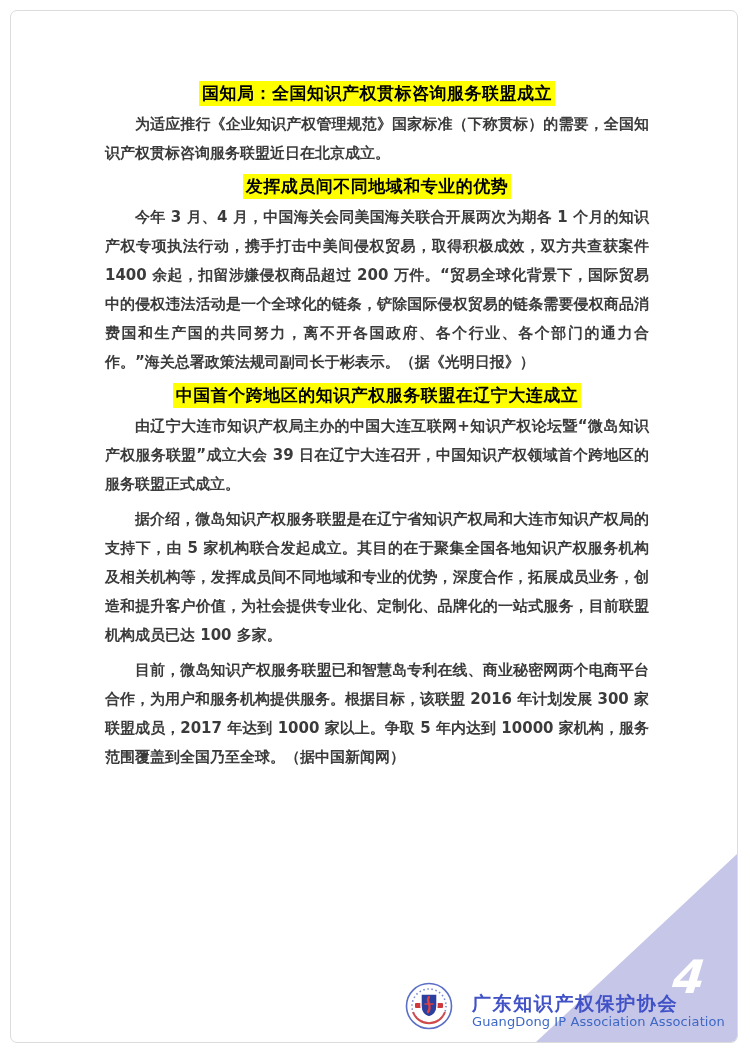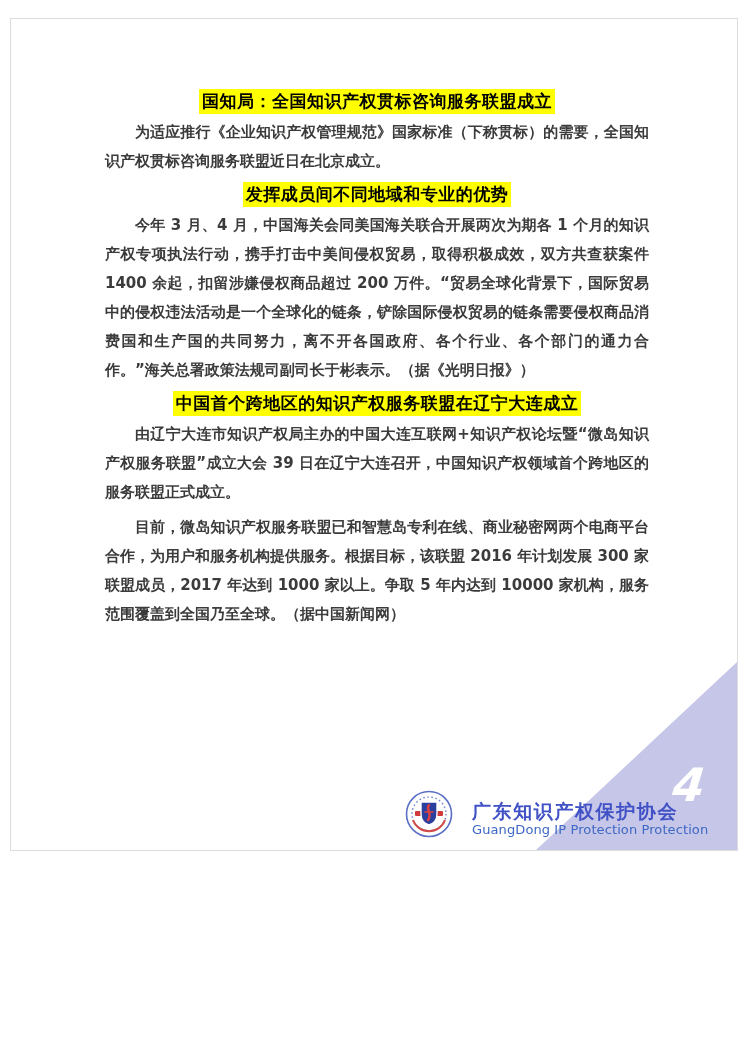--- a/index.html
+++ b/index.html
@@ -6,27 +6,26 @@
   body {
     width: 750px; height: 1054px;
     position: relative;
     background: #ffffff;
     font-family: "DejaVu Sans", "Liberation Sans", sans-serif;
     overflow: hidden;
   }
   .page {
     position: absolute;
     left: 10px; top: 10px;
-    width: 728px; height: 833px;
+    width: 728px; height: 1033px;
     border: 1px solid var(--page_border, #dcdcdc);
-    border-radius: 0;
+    border-radius: 7px;
     box-sizing: border-box;
     background: #ffffff;
     overflow: hidden;
-    margin-top: 8px;
   }
   .content {
     position: absolute;
     left: 0; top: 0; right: 0;
     padding: 70px 88px 0 94px;
     box-sizing: border-box;
   }
   .section-title-row {
     text-align: center;
     margin: 6px 0 4px 0;
@@ -115,37 +114,38 @@
         <span class="hl">发挥成员间不同地域和专业的优势</span>
       </div>
       <p class="body-par">今年 3 月、4 月，中国海关会同美国海关联合开展两次为期各 1 个月的知识产权专项执法行动，携手打击中美间侵权贸易，取得积极成效，双方共查获案件 1400 余起，扣留涉嫌侵权商品超过 200 万件。“贸易全球化背景下，国际贸易中的侵权违法活动是一个全球化的链条，铲除国际侵权贸易的链条需要侵权商品消费国和生产国的共同努力，离不开各国政府、各个行业、各个部门的通力合作。”海关总署政策法规司副司长于彬表示。（据《光明日报》）</p>
     </div>
 
     <div>
       <div class="section-title-row">
         <span class="hl">中国首个跨地区的知识产权服务联盟在辽宁大连成立</span>
       </div>
       <p class="body-par">由辽宁大连市知识产权局主办的中国大连互联网+知识产权论坛暨“微岛知识产权服务联盟”成立大会 39 日在辽宁大连召开，中国知识产权领域首个跨地区的服务联盟正式成立。</p>
+      <p class="body-par">据介绍，微岛知识产权服务联盟是在辽宁省知识产权局和大连市知识产权局的支持下，由 5 家机构联合发起成立。其目的在于聚集全国各地知识产权服务机构及相关机构等，发挥成员间不同地域和专业的优势，深度合作，拓展成员业务，创造和提升客户价值，为社会提供专业化、定制化、品牌化的一站式服务，目前联盟机构成员已达 100 多家。</p>
       <p class="body-par">目前，微岛知识产权服务联盟已和智慧岛专利在线、商业秘密网两个电商平台合作，为用户和服务机构提供服务。根据目标，该联盟 2016 年计划发展 300 家联盟成员，2017 年达到 1000 家以上。争取 5 年内达到 10000 家机构，服务范围覆盖到全国乃至全球。（据中国新闻网）</p>
     </div>
 
   </div>
 
   <div class="corner-ribbon"></div>
   <div class="page-number">4</div>
 
   <div class="footer-brand">
     <svg class="emblem" viewBox="0 0 48 48">
       <circle cx="24" cy="24" r="22.5" fill="#ffffff" stroke="#5a6fc5" stroke-width="1.6"></circle>
       <circle cx="24" cy="24" r="17" fill="none" stroke="#7a8ad0" stroke-width="1.6" stroke-dasharray="1.5,2.6"></circle>
       <path d="M8,30 a17,17 0 0 0 32,0" fill="none" stroke="#d04a4a" stroke-width="2"></path>
       <rect x="10" y="21" width="28" height="5" fill="#d03a3a" rx="1"></rect>
       <path d="M16,12 h16 v12 q0,8.5 -8,11 q-8,-2.5 -8,-11 z" fill="#2b3f9e" stroke="#ffffff" stroke-width="1.4"></path>
       <path d="M24,15 c-4,4 4,8 -1,15" fill="none" stroke="#e04040" stroke-width="2.4" stroke-linecap="round"></path>
       <path d="M20,22 h8" fill="none" stroke="#e04040" stroke-width="1.6" stroke-linecap="round"></path>
     </svg>
     <div class="brand-text">
       <span class="org-cn">广东知识产权保护协会</span>
-      <span class="org-en">GuangDong IP Protection Protection</span>
+      <span class="org-en">GuangDong IP Association Association</span>
     </div>
   </div>
 
 </div>
 
 </body></html>

